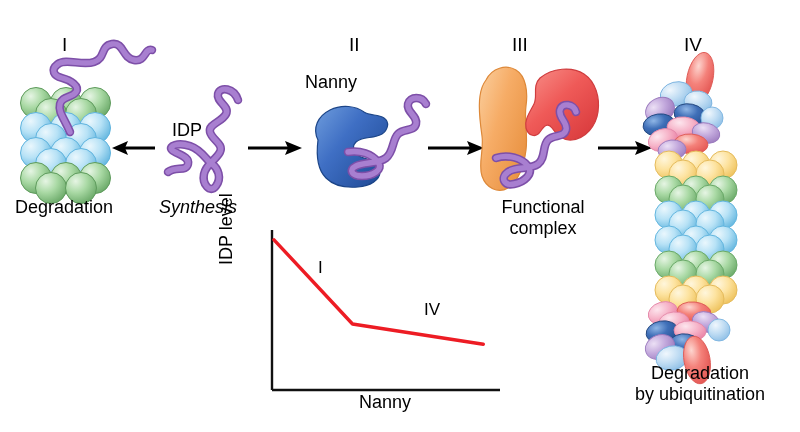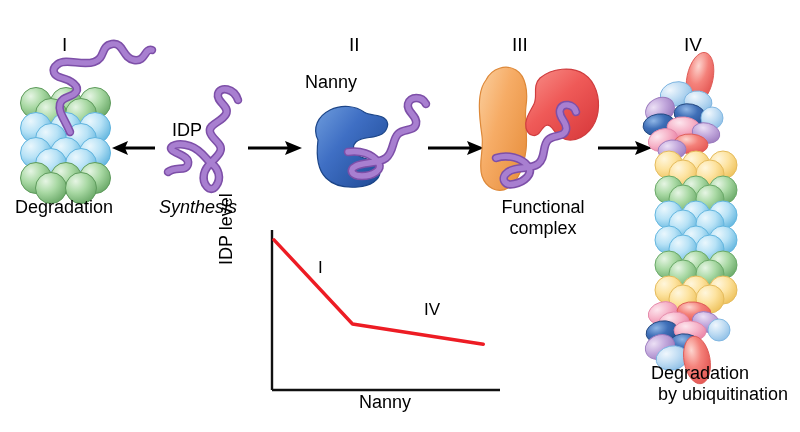--- a/index.html
+++ b/index.html
@@ -291,20 +291,20 @@
 
   <div class="lbl roman" style="left:349px;top:34px;text-align:center;">II</div>
   <div class="lbl cap" style="left:305px;top:72px;">Nanny</div>
 
   <div class="lbl roman" style="left:512px;top:34px;">III</div>
   <div class="lbl cap" style="left:478px;top:218px;width:130px;text-align:center;">complex</div>
   <div class="lbl cap" style="left:478px;top:197px;width:130px;text-align:center;">Functional</div>
 
   <div class="lbl roman" style="left:684px;top:34px;">IV</div>
   <div class="lbl cap" style="left:620px;top:363px;width:160px;text-align:center;">Degradation</div>
-  <div class="lbl cap" style="left:612px;top:384px;width:176px;text-align:right;">by ubiquitination</div>
+  <div class="lbl cap" style="left:612px;top:384px;width:176px;text-align:center;">by ubiquitination</div>
 
   <div class="lbl cap" style="left:216px;top:265px;transform:rotate(-90deg);transform-origin:left top;">IDP level</div>
   <div class="lbl cap" style="left:320px;top:392px;width:130px;text-align:center;">Nanny</div>
   <div class="lbl roman" style="left:318px;top:258px;font-size:17px;">I</div>
   <div class="lbl roman" style="left:424px;top:300px;font-size:17px;">IV</div>
 
 </div>
 
 </body></html>

